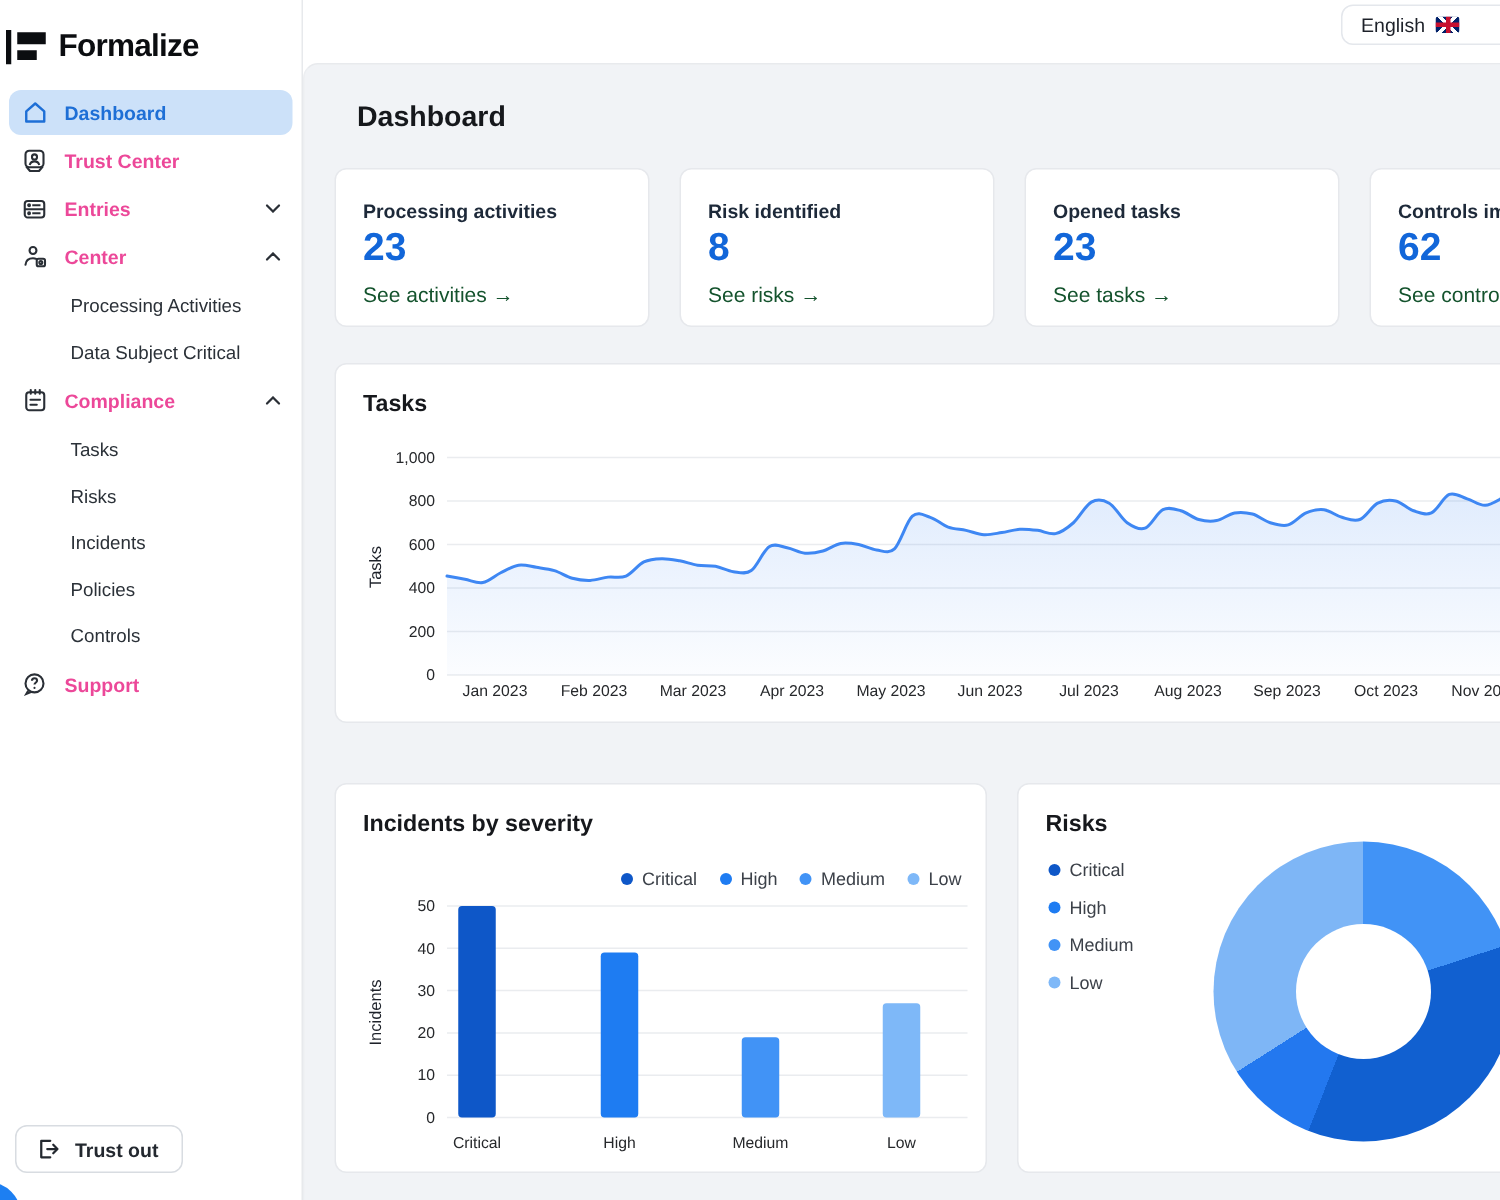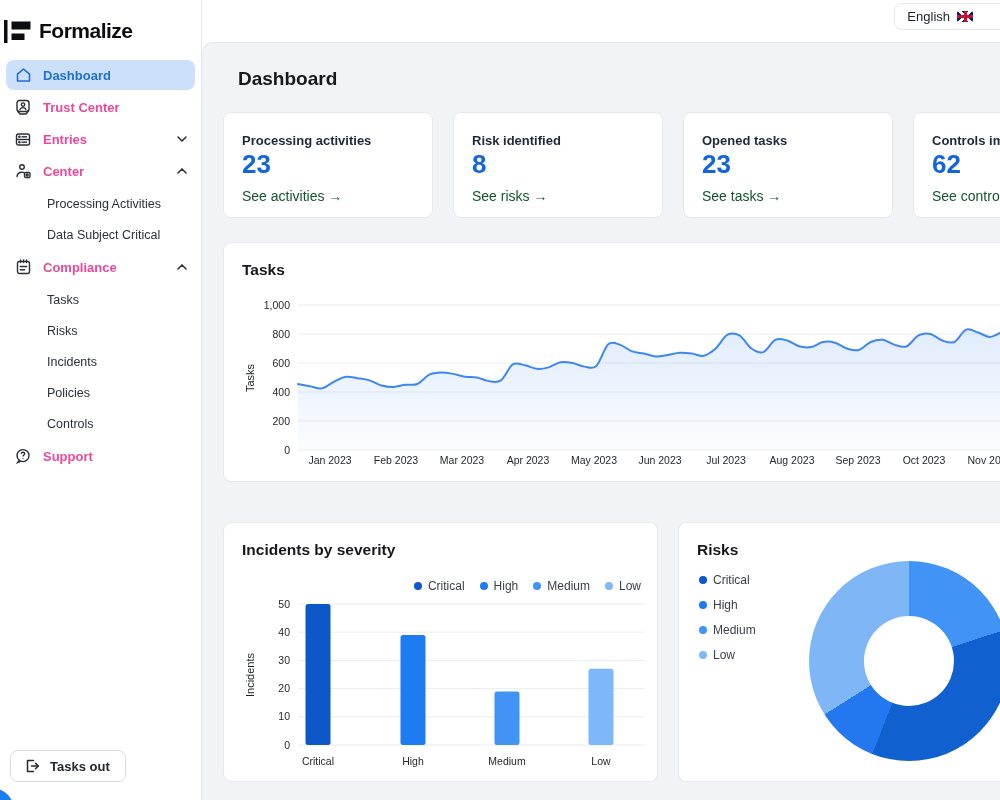--- a/index.html
+++ b/index.html
@@ -202,21 +202,21 @@
   </nav>
 
   <button class="signout">
     <span class="icon">
       <svg width="16" height="16" viewBox="0 0 16 16" fill="none" stroke="#23282f" stroke-width="1.5" stroke-linecap="round" stroke-linejoin="round">
           <path d="M9.5 2.5 H3.5 V13.5 H9.5"></path>
           <path d="M7.5 8 H14"></path>
           <path d="M11.5 5.2 L14.3 8 L11.5 10.8"></path>
         </svg>
     </span>
-    <span>Tasks out</span>
+    <span>Trust out</span>
   </button>
 
   <div class="chat-blob"></div>
 </aside>
 
 <header class="topbar">
   <button class="lang-btn">
     <span>English</span>
     <span class="flag"></span>
   </button>

